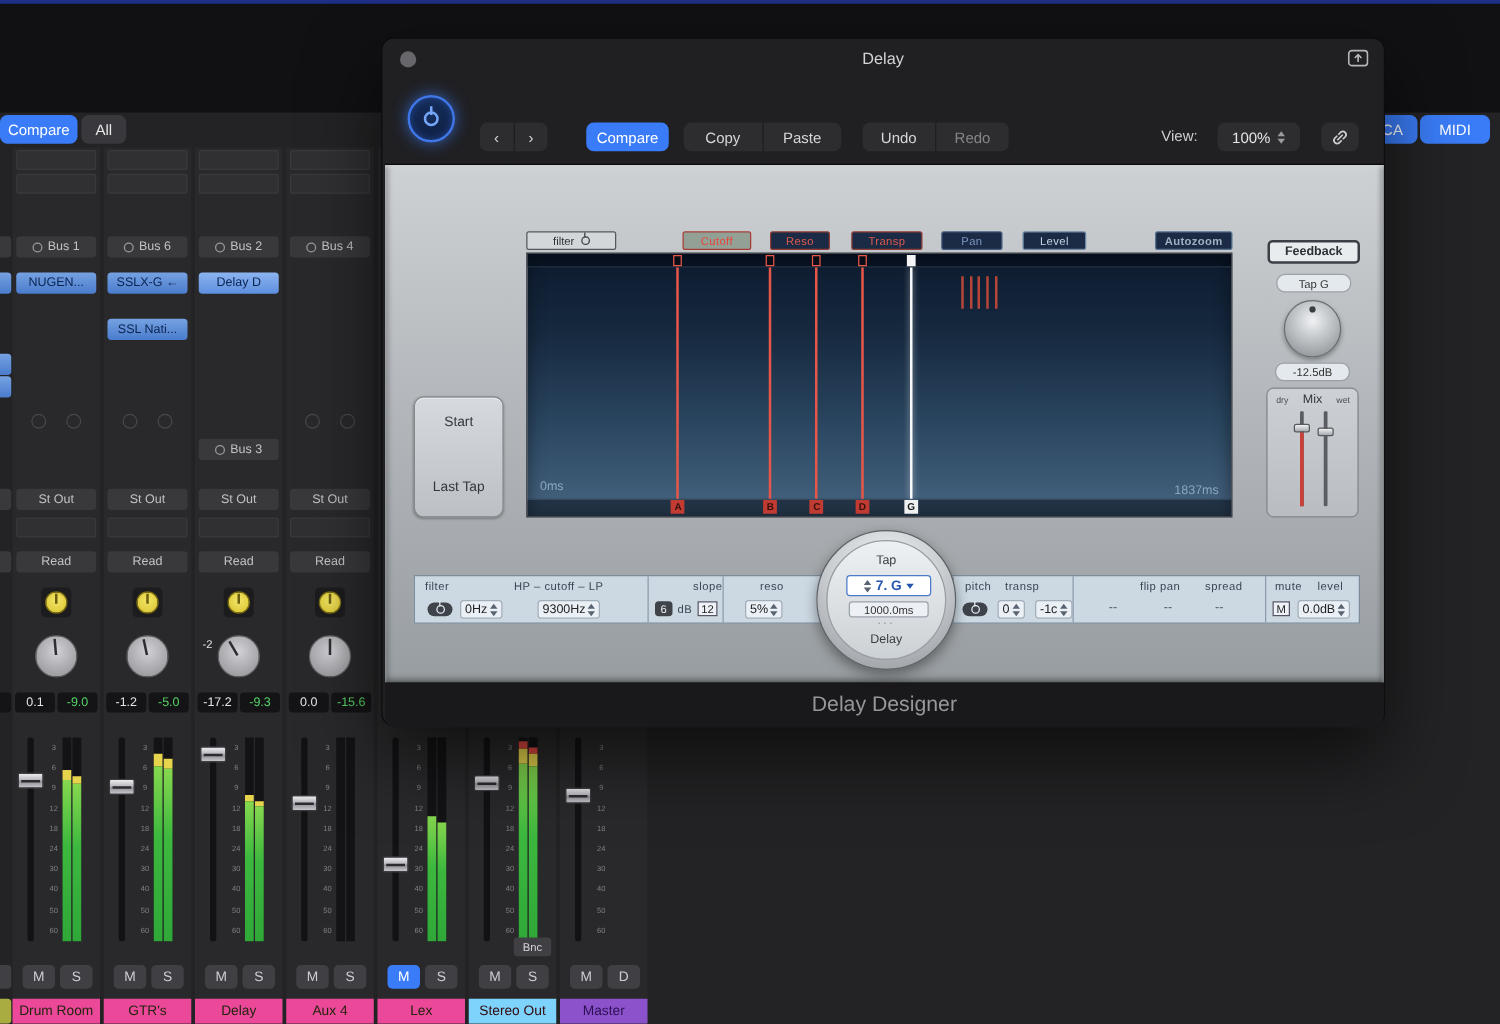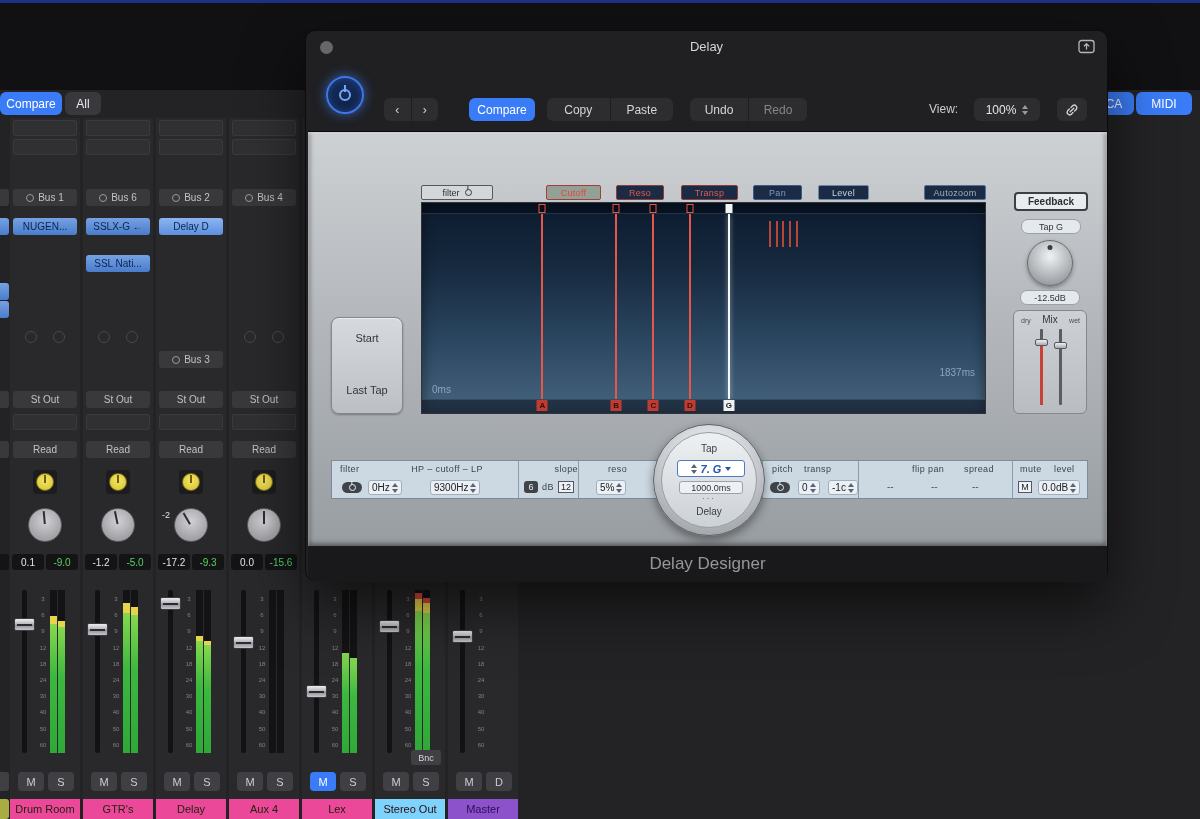--- a/index.html
+++ b/index.html
@@ -90,36 +90,36 @@
   .ptxt.s{font-size:9px;color:#4a4e52;}
   .wpill{position:absolute;left:10px;width:52px;height:14px;background:#edf1f4;border:1px solid #979da3;border-radius:7px;font-size:9px;color:#333;display:flex;align-items:center;justify-content:center;}
   .sknob{position:absolute;left:22px;top:21px;width:28px;height:28px;border-radius:50%;background:radial-gradient(circle at 50% 35%,#eceef0,#96999d);border:1px solid #6a6e72;}
   .sknob::after{content:"";position:absolute;top:2px;left:50%;width:5px;height:5px;border-radius:50%;background:#d4502e;transform:translateX(-50%);}
   .ftab{position:absolute;left:113px;top:53px;width:72px;height:15px;background:#d3d7da;border:1px solid #55595d;border-radius:2px;display:flex;align-items:center;justify-content:center;gap:5px;font-size:9px;color:#2e3236;}
   .vtab{position:absolute;top:53px;height:15px;border-radius:2px;display:flex;align-items:center;justify-content:center;font-size:9px;letter-spacing:.3px;}
   .vtab.sel{background:#93a096;color:#e8453a;border:1px solid #a83c34;}
   .vtab.redt{background:#1c2b45;color:#dd5a4d;border:1px solid #8f3c36;}
   .vtab.bluet{background:#1c2b45;color:#7d97c2;border:1px solid #41597f;}
   .vtab.ltt{background:#1c2b45;color:#c3d3e2;border:1px solid #6c87a3;}
-  .vtab.az{background:#1c2b45;color:#9cb0c2;border:1px solid #53708e;}
+  .vtab.az{background:#1c2b45;color:#9cb0c2;border:1px solid #53708e;font-weight:bold;}
   .disp{position:absolute;left:113px;top:70px;width:565px;height:212px;background:linear-gradient(180deg,#0d1b2e 0%,#16293f 30%,#2a4660 65%,#476480 100%);border:1px solid #30343a;box-shadow:inset 0 0 14px rgba(0,0,0,.45);}
   .dtop{position:absolute;left:0;right:0;top:0;height:11px;background:rgba(2,8,18,.5);border-bottom:1px solid rgba(120,150,180,.25);}
   .dbot{position:absolute;left:0;right:0;bottom:0;height:14px;background:rgba(2,8,18,.5);border-top:1px solid rgba(120,150,180,.25);}
   .tline{position:absolute;top:11px;bottom:14px;width:2px;transform:translateX(-50%);}
   .tline.r{background:#e6574a;}
   .tline.w{background:#f5f7f9;box-shadow:0 0 5px rgba(255,255,255,.6);}
   .tmark{position:absolute;top:1px;width:7px;height:9px;transform:translateX(-50%);}
   .tmark.r{border:1px solid #e6574a;background:rgba(20,8,8,.3);}
   .tmark.w{background:#f2f4f6;}
   .tchip{position:absolute;bottom:2px;width:11px;height:11px;transform:translateX(-50%);display:flex;align-items:center;justify-content:center;font-size:8px;font-weight:bold;}
   .tchip.r{background:#c23b32;color:#30100c;}
   .tchip.w{background:#eef0f2;color:#16181a;}
   .rtick{position:absolute;top:18px;height:26px;width:2px;background:#b8453a;}
   .t0{position:absolute;left:10px;bottom:18px;font-size:10px;color:#8aa6bd;}
-  .t1{position:absolute;right:10px;bottom:35px;font-size:10px;color:#8aa6bd;}
+  .t1{position:absolute;right:10px;bottom:15px;font-size:10px;color:#8aa6bd;}
   .fb-btn{position:absolute;left:706px;top:60px;width:74px;height:19px;background:#e8ecef;border:2px solid #3c4046;border-radius:4px;display:flex;align-items:center;justify-content:center;font-size:10px;font-weight:bold;color:#2c3034;}
   .gpill{position:absolute;width:60px;height:15px;background:#e4e9ed;border:1px solid #9aa1a8;border-radius:7px;display:flex;align-items:center;justify-content:center;font-size:9px;color:#333;}
   .bigknob{position:absolute;left:719px;top:108px;width:46px;height:46px;border-radius:50%;background:radial-gradient(circle at 50% 35%,#f0f2f4,#9da1a5 75%,#84888c);border:1px solid #6a6e72;box-shadow:0 2px 4px rgba(0,0,0,.35);}
   .bigknob .dot{position:absolute;top:4px;left:50%;width:5px;height:5px;border-radius:50%;background:#3a3e42;transform:translateX(-50%);}
   .mixpanel{position:absolute;left:705px;top:178px;width:74px;height:104px;background:linear-gradient(180deg,#cdd1d5,#b9bdc1);border:1px solid #84888c;border-radius:6px;}
   .mxl{position:absolute;font-size:7px;color:#4a4e52;}
   .mxl.dry{left:7px;top:6px;}
   .mxl.wet{right:6px;top:6px;}
   .mxl.mix{left:0;right:0;text-align:center;top:3px;font-size:10px;color:#33373b;}
   .mtrack{position:absolute;top:18px;bottom:8px;width:3px;background:#5a5e62;border-radius:1px;}
@@ -129,21 +129,21 @@
   .pdiv{position:absolute;top:0;bottom:0;width:1px;background:#8c9cac;}
   .plbl{position:absolute;top:3px;font-size:9px;color:#3a4754;letter-spacing:.4px;}
   .pval{position:absolute;top:19px;height:15px;display:flex;align-items:center;background:#eaf0f5;border:1px solid #a2aeba;border-radius:3px;padding:0 3px;font-size:10px;color:#222;gap:2px;}
   .ppill{position:absolute;top:21px;width:20px;height:11px;background:#3f444b;border-radius:6px;display:flex;align-items:center;justify-content:center;}
   .spill{position:absolute;top:20px;width:14px;height:12px;background:#3f444b;color:#eee;font-size:9px;border-radius:3px;display:flex;align-items:center;justify-content:center;}
   .sbox{position:absolute;top:20px;width:16px;height:12px;background:#eef2f6;border:1px solid #556;font-size:9px;color:#222;display:flex;align-items:center;justify-content:center;}
   .dashv{position:absolute;top:20px;font-size:10px;color:#4a5662;}
   .tapcircle{position:absolute;left:345px;top:292px;width:112px;height:112px;border-radius:50%;background:radial-gradient(circle at 50% 28%,#f4f6f8,#c2c6ca 55%,#8f9397);border:1px solid #5e6266;box-shadow:0 4px 10px rgba(0,0,0,.4);z-index:5;}
   .tc-inner{position:absolute;left:7px;top:7px;right:7px;bottom:7px;border-radius:50%;background:linear-gradient(180deg,#eef1f3,#ccd1d5);border:1px solid #9a9ea2;}
   .tc-lbl{position:absolute;top:10px;left:0;right:0;text-align:center;font-size:10px;color:#3a3e42;}
-  .tc-val{position:absolute;top:27px;left:15px;width:68px;height:17px;background:#fff;border:1.5px solid #4a7ac8;border-radius:3px;display:flex;align-items:center;justify-content:center;gap:4px;font-style:italic;}
+  .tc-val{position:absolute;top:27px;left:15px;width:68px;height:17px;background:#fff;border:1.5px solid #4a7ac8;border-radius:3px;display:flex;align-items:center;justify-content:center;gap:4px;}
   .tc-val .tv{font-size:11px;font-weight:bold;color:#2456b0;}
   .tc-time{position:absolute;top:48px;left:17px;width:64px;height:13px;background:#edf1f5;border:1px solid #9aa2aa;border-radius:3px;display:flex;align-items:center;justify-content: center;font-size:9px;color:#333;}
   .tc-dots{position:absolute;top:61px;left:0;right:0;text-align:center;font-size:8px;color:#666;letter-spacing:2px;}
   .tc-lbl2{position:absolute;top:73px;left:0;right:0;text-align:center;font-size:10px;color:#3a3e42;}
   .pw-footer{position:absolute;left:2px;top:515px;width:799px;height:36px;background:#19191b;border-radius:0 0 9px 9px;display:flex;align-items:center;justify-content:center;font-size:17px;color:#97979b;}
 </style>
 </head>
 <body>
 
 <div class="topband"></div>

